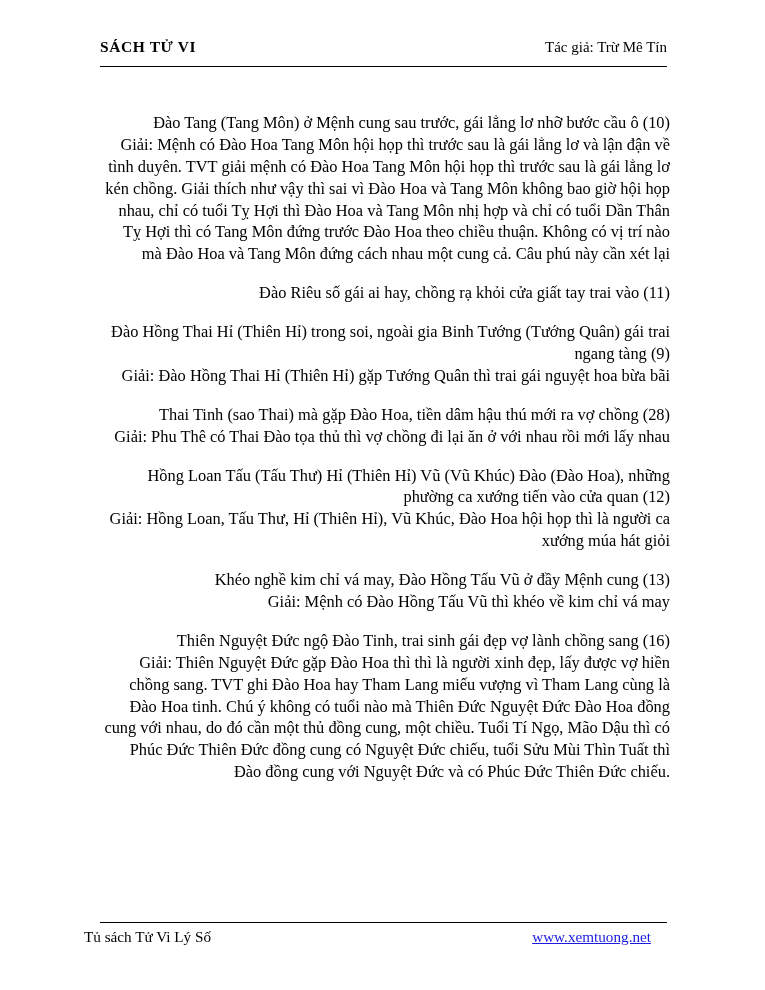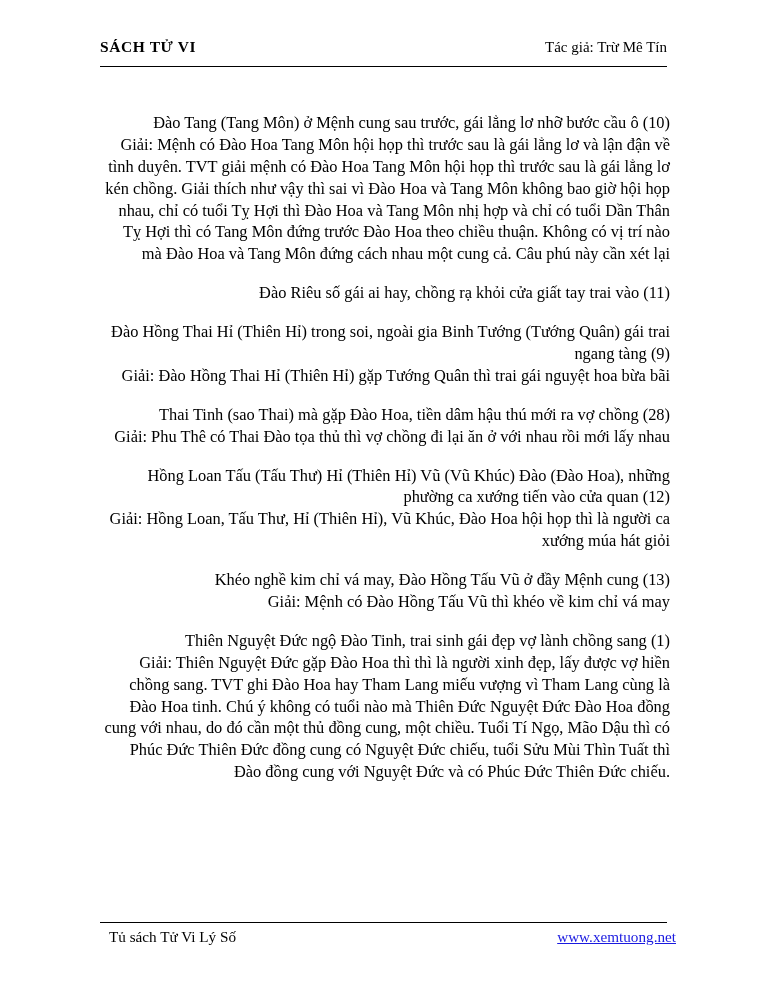--- a/index.html
+++ b/index.html
@@ -77,21 +77,21 @@
   
   .footer-rule {
     position: absolute;
     left: 100px;
     top: 922px;
     width: 567px;
     border-bottom: 1.2px solid #000;
   }
   .footer {
     position: absolute;
-    left: 109px;
+    left: 84px;
     top: 928px;
     width: 567px;
     display: flex;
     justify-content: space-between;
     align-items: baseline;
     font-size: 15.2px;
     gap: 14px;
   }
   .footer-center {
     position: absolute;
@@ -144,21 +144,21 @@
       <p class="para">Hồng Loan Tấu (Tấu Thư) Hỉ (Thiên Hỉ) Vũ (Vũ Khúc) Đào (Đào Hoa), những phường ca xướng tiến vào cửa quan (12)</p>
       <p class="para">Giải: Hồng Loan, Tấu Thư, Hỉ (Thiên Hỉ), Vũ Khúc, Đào Hoa hội họp thì là người ca xướng múa hát giỏi</p>
     </div>
 
     <div class="block">
       <p class="para">Khéo nghề kim chỉ vá may, Đào Hồng Tấu Vũ ở đầy Mệnh cung (13)</p>
       <p class="para">Giải: Mệnh có Đào Hồng Tấu Vũ thì khéo về kim chỉ vá may</p>
     </div>
 
     <div class="block">
-      <p class="para">Thiên Nguyệt Đức ngộ Đào Tinh, trai sinh gái đẹp vợ lành chồng sang (1)</p>
+      <p class="para">Thiên Nguyệt Đức ngộ Đào Tinh, trai sinh gái đẹp vợ lành chồng sang (16)</p>
       <p class="para">Giải: Thiên Nguyệt Đức gặp Đào Hoa thì thì là người xinh đẹp, lấy được vợ hiền chồng sang. TVT ghi Đào Hoa hay Tham Lang miếu vượng vì Tham Lang cùng là Đào Hoa tinh. Chú ý không có tuổi nào mà Thiên Đức Nguyệt Đức Đào Hoa đồng cung với nhau, do đó cần một thủ đồng cung, một chiều. Tuổi Tí Ngọ, Mão Dậu thì có Phúc Đức Thiên Đức đồng cung có Nguyệt Đức chiếu, tuổi Sửu Mùi Thìn Tuất thì Đào đồng cung với Nguyệt Đức và có Phúc Đức Thiên Đức chiếu.</p>
     </div>
 
   </div>
 
   <div class="footer-rule"></div>
   <div class="footer">
     <div>Tủ sách Tử Vi Lý Số</div>
     <div class="footer-link">www.xemtuong.net</div>
   </div>

